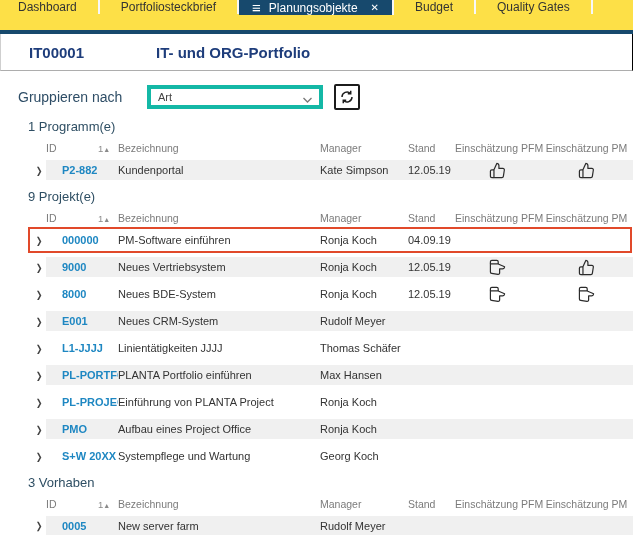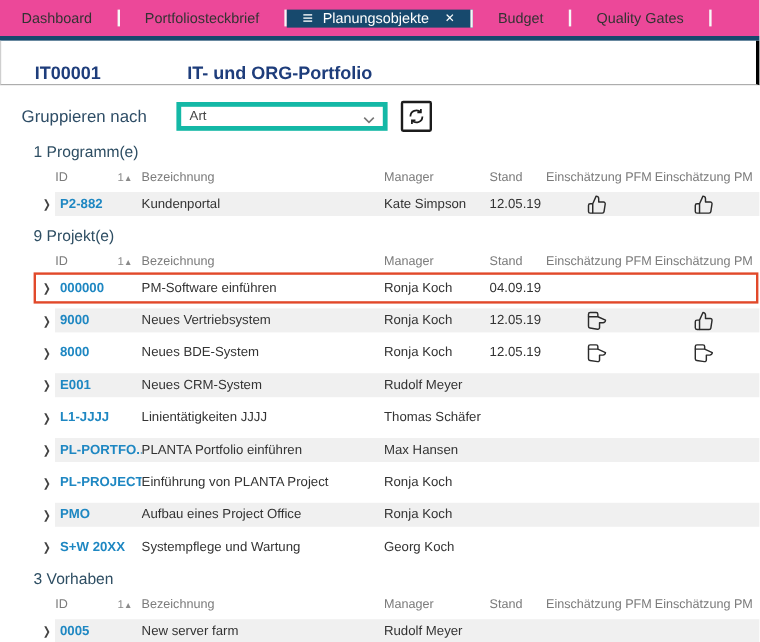--- a/index.html
+++ b/index.html
@@ -1,31 +1,31 @@
 <!DOCTYPE html>
 <html><head>
 <meta charset="utf-8">
 <style>
   * { box-sizing: border-box; margin: 0; padding: 0; }
   html,body { width:633px; height:535px; overflow:hidden; background:#fff;
               font-family:"Liberation Sans", sans-serif; }
 
   
-  .tabbar { display:flex; height:30px; background:#ec4899; align-items:center; }
+  .tabbar { display:flex; height:30px; background:#fde047; align-items:flex-start; }
   .tab { display:flex; align-items:center; padding:0 21px; font-size:12px; color:#333;
          cursor:pointer; border-right:2px solid #f7f7f7; white-space:nowrap; }
   .tab:first-child { padding-left:18px; }
   .tab.active { background:var(--navy); color:#fff; padding:0 13px; gap:9px; }
   .tab .ham { font-size:15px; line-height:1; color:#fff; letter-spacing:-1px; }
   .tab .close { font-size:10px; color:#fff; margin-left:4px; cursor:pointer; }
   .navy-strip { height:4px; background:var(--navy); }
 
   
-  .panel { height:37px; background:#fff; border-left:1px solid #cfcfcf; border-right:3px solid #000000;
-           border-bottom:1px solid #adadad; display:flex; align-items:flex-end; }
+  .panel { height:37px; background:#fff; border-left:1px solid #cfcfcf; border-right:1px solid #000000;
+           border-bottom:1px solid #adadad; display:flex; align-items:center; }
   .panel .pid   { margin-left:28px; width:127px; font-size:15px; font-weight:bold; color:var(--titleblue); }
   .panel .ptitle{ font-size:15px; font-weight:bold; color:var(--titleblue); }
 
   
   .toolbar { display:flex; align-items:center; margin:13px 4px 6px 18px; height:26px; }
   .toolbar .lbl { font-size:14px; color:#2e4d66; width:129px; }
   .selectbox { position:relative; width:176px; height:24px; border:4px solid #14b8a6; background:#fff;
                font-size:11px; color:#444; display:flex; align-items:center; padding:0 22px 0 7px; cursor:pointer; }
   .selectbox svg { position:absolute; right:6px; top:7px; }
   .refresh-btn { width:26px; height:26px; margin-left:11px; border:2px solid #1c1c1c; border-radius:2px;
@@ -39,21 +39,21 @@
   .thead .hc.center { text-align:center; }
   .thead .sortmark { font-size:9.5px; color:#8a8a8a; }
   .thead .sortmark .tri { font-size:7px; }
 
   .trow { height:20px; margin-bottom:7px; position:relative; cursor:pointer;
           background:linear-gradient(to right, transparent 46px, var(--rowbg) 46px); --rowbg:#fff; }
   .trow.shaded { --rowbg:#f0f0f0; }
   .trow.selected::after { content:""; position:absolute; left:28px; right:1px; top:-3px; bottom:-3px;
           border:2px solid var(--selred); pointer-events:none; }
   .chev { font-size:8px; color:#444; text-align:center; transform:scaleY(1.2); }
-  .cid  { grid-column:3 / 5; font-size:11px; font-weight:bold; color:var(--link); padding-left:4px;
+  .cid  { grid-column:3 / 5; font-size:11px; font-weight:bold; color:var(--link); padding-left:16px;
           white-space:nowrap; overflow:hidden; cursor:pointer; }
   .cname{ grid-column:5; font-size:11px; color:#333; white-space:nowrap; overflow:hidden; }
   .cman { font-size:11px; color:#333; white-space:nowrap; }
   .cstand { font-size:11px; color:#333; }
   .cthumb { display:flex; justify-content:center; align-items:center; }
   .cthumb svg { display:block; }
   .thumb-neutral { transform:rotate(90deg); }
 
   :root { --navy:#17496d; --titleblue:#1e3d7b; --link:#1e87c2; --selred:#e1492a; }
 </style>

